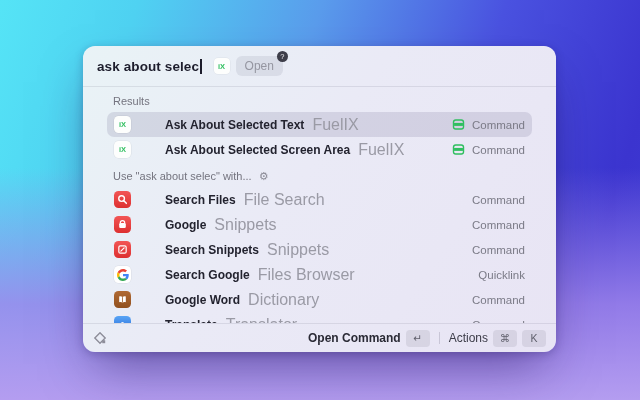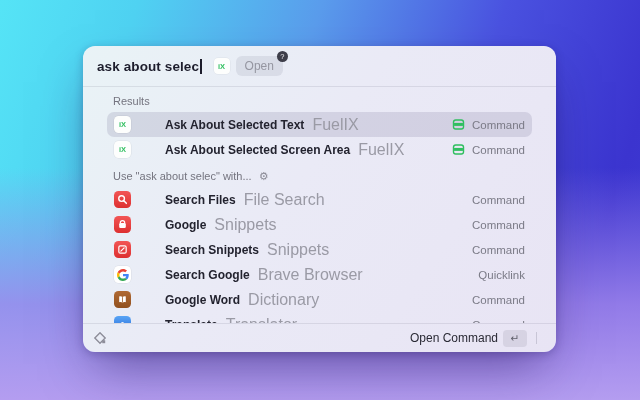--- a/index.html
+++ b/index.html
@@ -49,21 +49,21 @@
   .row-title{font-size:12px;font-weight:600;color:#23232f;white-space:nowrap;margin-left:25px;}
   .row-sub{font-size:16px;color:#9a9aa5;margin-left:8px;white-space:nowrap;}
   .row-spacer{flex:1 1 auto;}
   .row-acc-icon{margin-right:7px;display:flex;}
   .row-acc{font-size:11.5px;color:#7b7b87;}
   
   .footer{flex:0 0 auto;height:28px;border-top:1px solid rgba(20,20,50,.09);
     display:flex;align-items:center;padding:0 10px;}
   .footer-spacer{flex:1 1 auto;}
   .fbtn{display:flex;align-items:center;gap:5px;}
-  .fbtn-label{font-size:12px;font-weight:400;color:#2a2a35;}
+  .fbtn-label{font-size:12px;font-weight:700;color:#2a2a35;}
   .fbtn-label.secondary{font-weight:500;color:#3c3c48;}
   .keycap{min-width:18px;height:17px;padding:0 3px;border-radius:4px;background:rgba(30,30,55,.09);
     color:#5f5f6b;font-size:10.5px;display:flex;align-items:center;justify-content:center;}
   .fdivider{width:1px;height:12px;background:rgba(20,20,50,.15);margin:0 9px;}
 </style>
 </head>
 <body>
 
 <div class="window">
 
@@ -158,21 +158,21 @@
     <div class="row">
       <span class="app-icon icon-google">
         <svg width="12" height="12" viewBox="0 0 48 48">
             <path fill="#EA4335" d="M24 9.5c3.54 0 6.71 1.22 9.21 3.6l6.85-6.85C35.9 2.38 30.47 0 24 0 14.62 0 6.51 5.38 2.56 13.22l7.98 6.19C12.43 13.72 17.74 9.5 24 9.5z"></path>
             <path fill="#4285F4" d="M46.98 24.55c0-1.57-.15-3.09-.38-4.55H24v9.02h12.94c-.58 2.96-2.26 5.48-4.78 7.18l7.73 6c4.51-4.18 7.09-10.36 7.09-17.65z"></path>
             <path fill="#FBBC05" d="M10.53 28.59c-.48-1.45-.76-2.99-.76-4.59s.27-3.14.76-4.59l-7.98-6.19C.92 16.46 0 20.12 0 24c0 3.88.92 7.54 2.56 10.78l7.97-6.19z"></path>
             <path fill="#34A853" d="M24 48c6.48 0 11.93-2.13 15.89-5.81l-7.73-6c-2.15 1.45-4.92 2.3-8.16 2.3-6.26 0-11.57-4.22-13.47-9.91l-7.98 6.19C6.51 42.62 14.62 48 24 48z"></path>
           </svg>
       </span>
       <span class="row-title">Search Google</span>
-      <span class="row-sub">Brave Browser</span>
+      <span class="row-sub">Files Browser</span>
       <span class="row-spacer"></span>
       <span class="row-acc">Quicklink</span>
     </div>
 
     <div class="row">
       <span class="app-icon icon-brown">
         <svg width="11" height="11" viewBox="0 0 12 12">
             <path d="M6 3.2 C5 2.4 3.5 2.3 2.4 2.7 v6.2 C3.5 8.5 5 8.6 6 9.4 C7 8.6 8.5 8.5 9.6 8.9 V2.7 C8.5 2.3 7 2.4 6 3.2 Z" fill="#fff"></path>
             <line x1="6" y1="3.4" x2="6" y2="9.2" stroke="#a2622f" stroke-width="0.9"></line>
           </svg>
@@ -199,15 +199,20 @@
           <path d="M7 1.8 L12.2 7 L7 12.2 L1.8 7 Z" fill="none" stroke="#8e8e9a" stroke-width="1.4"></path>
           <rect x="9.2" y="9.2" width="3" height="3" fill="#8e8e9a"></rect>
         </svg>
     </span>
     <span class="footer-spacer"></span>
     <span class="fbtn">
       <span class="fbtn-label">Open Command</span>
       <span class="keycap">↵</span>
     </span>
     <span class="fdivider"></span>
+    <span class="fbtn">
+      <span class="fbtn-label secondary">Actions</span>
+      <span class="keycap">⌘</span>
+      <span class="keycap">K</span>
+    </span>
   </div>
 
 </div>
 
 </body></html>

